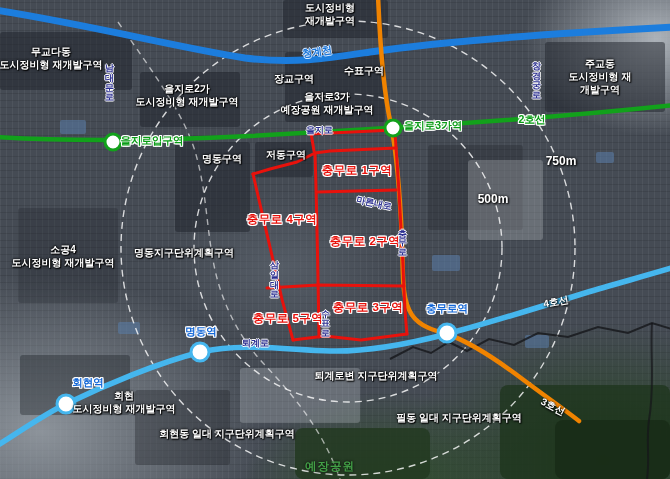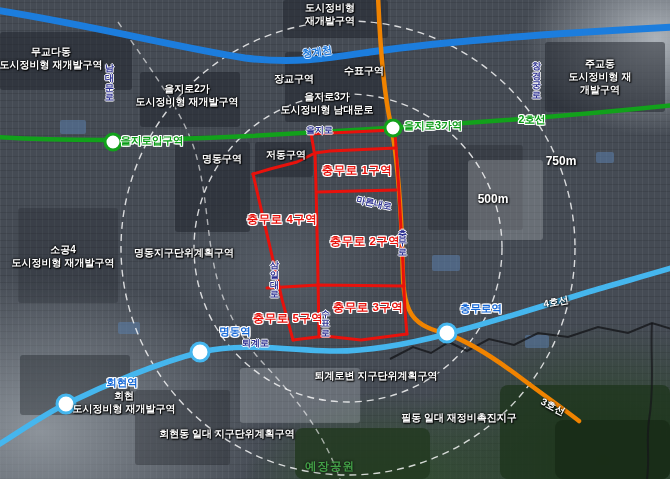--- a/index.html
+++ b/index.html
@@ -22,21 +22,21 @@
   .park{position:absolute;border-radius:8px;}
   svg.overlay{position:absolute;left:0;top:0;}
   .lbl{position:absolute;white-space:pre-line;text-align:center;line-height:1.3;transform:translateX(-50%);}
   .zone{color:#fff;font-size:10px;font-weight:bold;
         text-shadow:0 0 2px #000,0 0 3px #000,1px 1px 1px #000;}
   .redlbl{color:#e8120c;font-size:11.5px;font-weight:bold;letter-spacing:.5px;
         text-shadow:-1px 0 #fff,1px 0 #fff,0 -1px #fff,0 1px #fff,-1px -1px #fff,1px 1px #fff,1px -1px #fff,-1px 1px #fff;}
   .greenlbl{color:#0a9c16;font-size:10.5px;font-weight:bold;
         text-shadow:-1px 0 #fff,1px 0 #fff,0 -1px #fff,0 1px #fff,-1px -1px #fff,1px 1px #fff,1px -1px #fff,-1px 1px #fff;}
   .bluelbl{color:#1467d6;font-size:10.5px;font-weight:bold;
-        text-shadow:-1px 0 #fff,1px 0 #fff,0 -1px #fff,0 1px #fff,-1px -1px #fff,1px 1px #fff,1px -1px #fff,-1px 1px #fff;margin-left:34px;}
+        text-shadow:-1px 0 #fff,1px 0 #fff,0 -1px #fff,0 1px #fff,-1px -1px #fff,1px 1px #fff,1px -1px #fff,-1px 1px #fff;}
   .roadlbl{position:absolute;color:#2b2f91;font-size:9px;font-weight:bold;line-height:1.05;
         text-shadow:-1px 0 #fff,1px 0 #fff,0 -1px #fff,0 1px #fff;}
   .vert{writing-mode:vertical-rl;letter-spacing:1px;}
   .whitelbl{color:#fff;font-size:10px;font-weight:bold;text-shadow:0 0 2px #000,1px 1px 2px #000;}
   .streamlbl{color:#1a75d8;font-size:10px;font-weight:bold;
         text-shadow:-1px 0 #d7e9ff,1px 0 #d7e9ff,0 -1px #d7e9ff,0 1px #d7e9ff;}
   .distlbl{color:#fff;font-size:12px;font-weight:bold;text-shadow:0 0 3px #000,1px 1px 2px #000;}
   .parklbl{color:#43a047;font-size:11.5px;font-weight:bold;letter-spacing:1px;text-shadow:0 0 3px rgba(0,0,0,.9);font-family:Liberation Serif, serif;}
 </style>
 </head>
@@ -106,32 +106,32 @@
 
   <div class="lbl zone" style="left:51px;top:45px">무교다동
 도시정비형 재개발구역</div>
   <div class="lbl zone" style="left:330px;top:1px">도시정비형
 재개발구역</div>
   <div class="lbl zone" style="left:187px;top:82px">을지로2가
 도시정비형 재개발구역</div>
   <div class="lbl zone" style="left:294px;top:72px">장교구역</div>
   <div class="lbl zone" style="left:364px;top:64px">수표구역</div>
   <div class="lbl zone" style="left:327px;top:90px">을지로3가
-도시정비형 남대문로</div>
+예장공원 재개발구역</div>
   <div class="lbl zone" style="left:600px;top:57px">주교동
 도시정비형 재개발구역</div>
   <div class="lbl zone" style="left:222px;top:152px">명동구역</div>
   <div class="lbl zone" style="left:286px;top:148px">저동구역</div>
   <div class="lbl zone" style="left:184px;top:246px">명동지구단위계획구역</div>
   <div class="lbl zone" style="left:63px;top:243px">소공4
 도시정비형 재개발구역</div>
   <div class="lbl zone" style="left:124px;top:389px">회현
 도시정비형 재개발구역</div>
   <div class="lbl zone" style="left:376px;top:369px">퇴계로변 지구단위계획구역</div>
-  <div class="lbl zone" style="left:459px;top:411px">필동 일대 재정비촉진지구</div>
+  <div class="lbl zone" style="left:459px;top:411px">필동 일대 지구단위계획구역</div>
   <div class="lbl zone" style="left:227px;top:427px">회현동 일대 지구단위계획구역</div>
 
   <div class="lbl redlbl" style="left:357px;top:163px">충무로 1구역</div>
   <div class="lbl redlbl" style="left:282px;top:212px">충무로 4구역</div>
   <div class="lbl redlbl" style="left:365px;top:234px">충무로 2구역</div>
   <div class="lbl redlbl" style="left:288px;top:311px">충무로 5구역</div>
   <div class="lbl redlbl" style="left:368px;top:300px">충무로 3구역</div>
 
   <div class="lbl greenlbl" style="left:152px;top:134px">을지로입구역</div>
   <div class="lbl greenlbl" style="left:433px;top:119px">을지로3가역</div>

